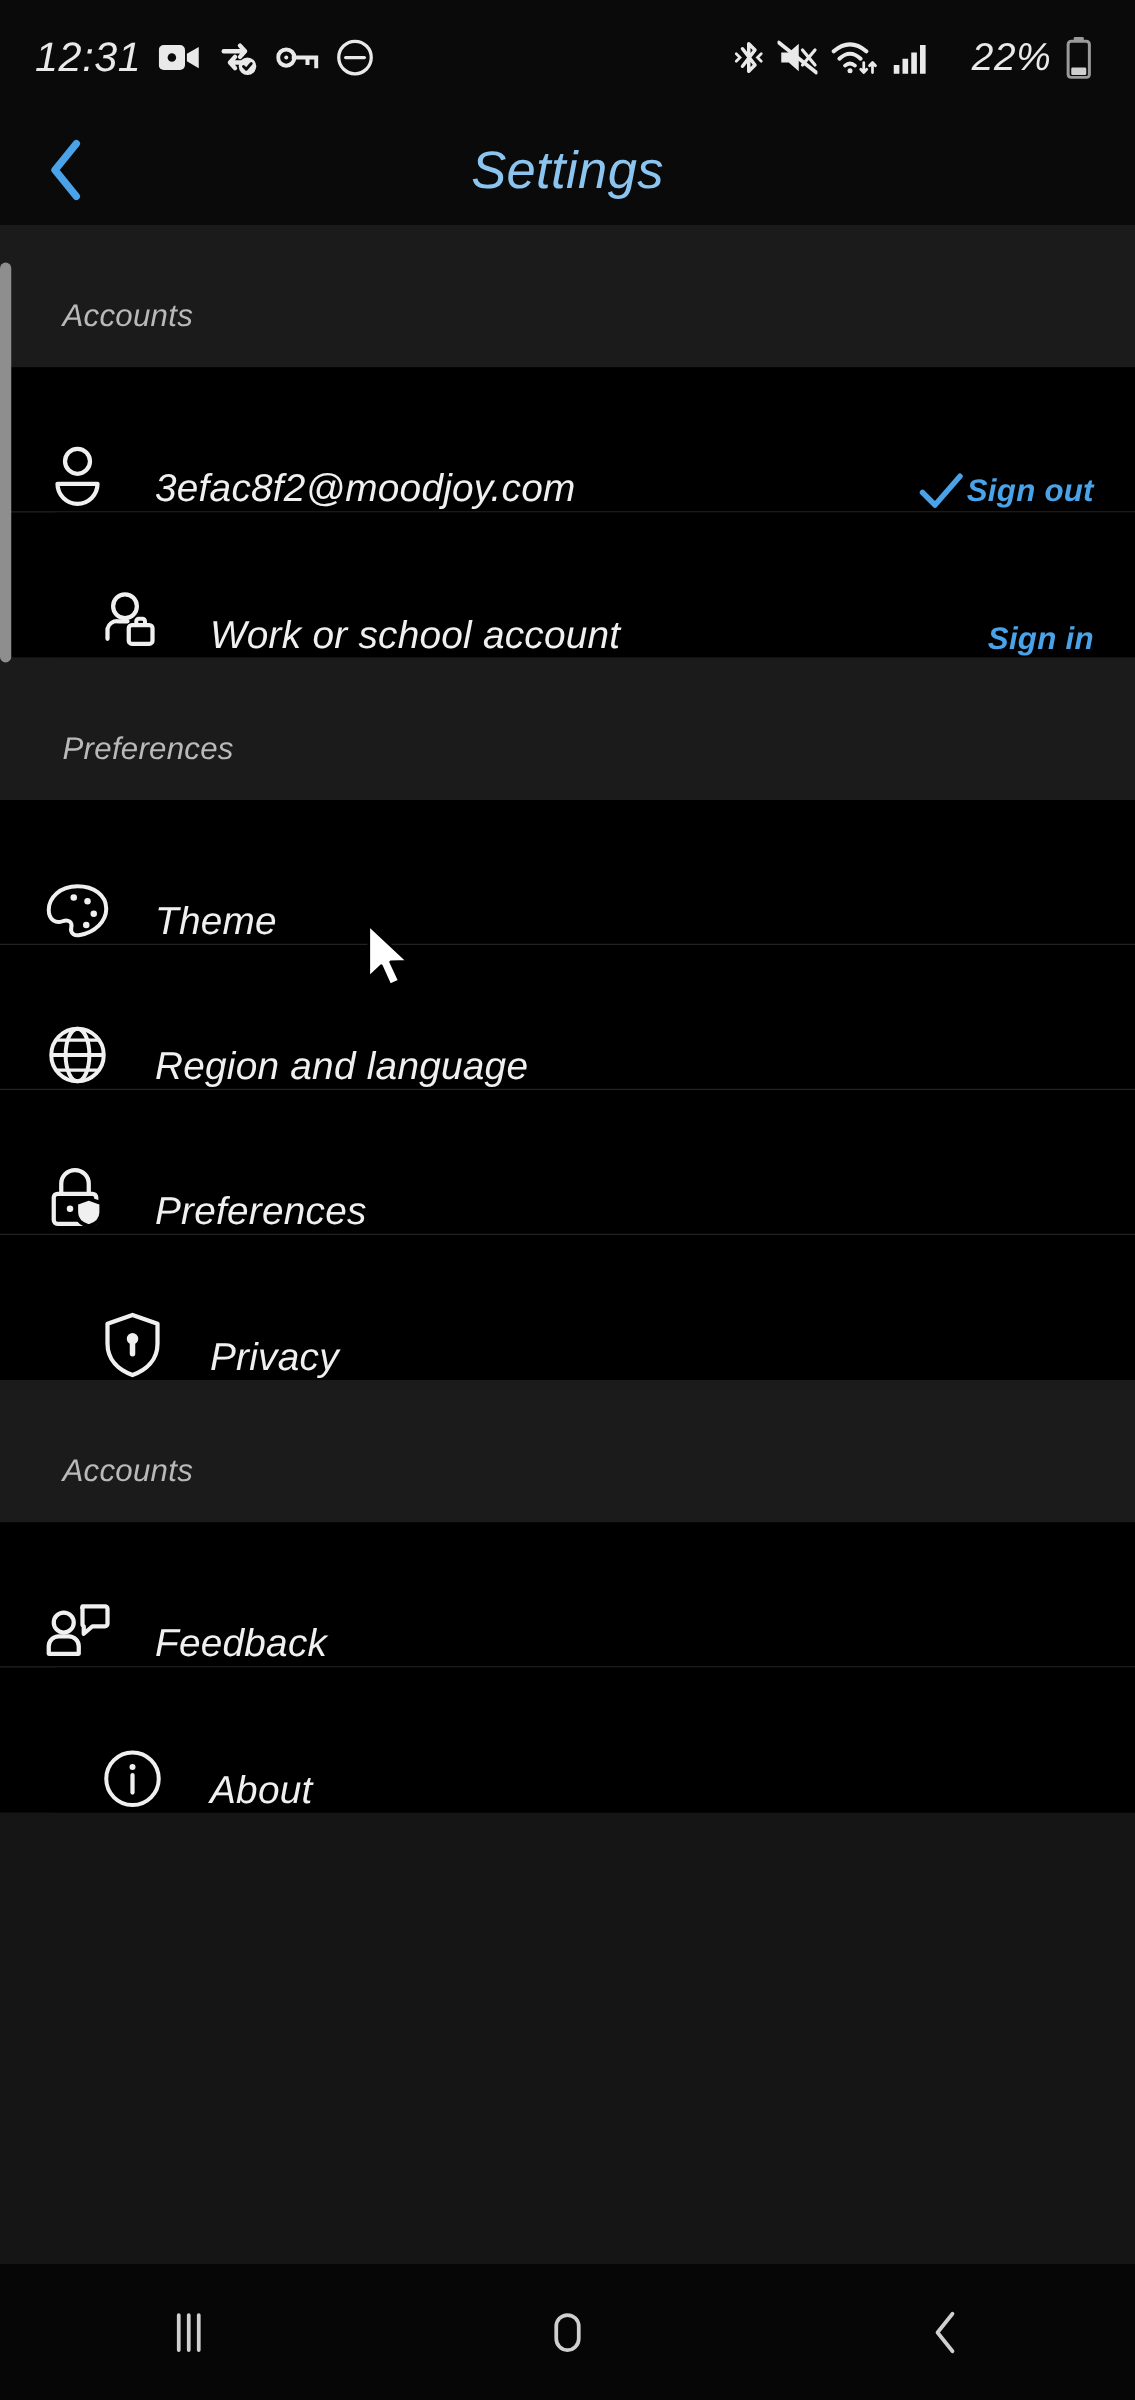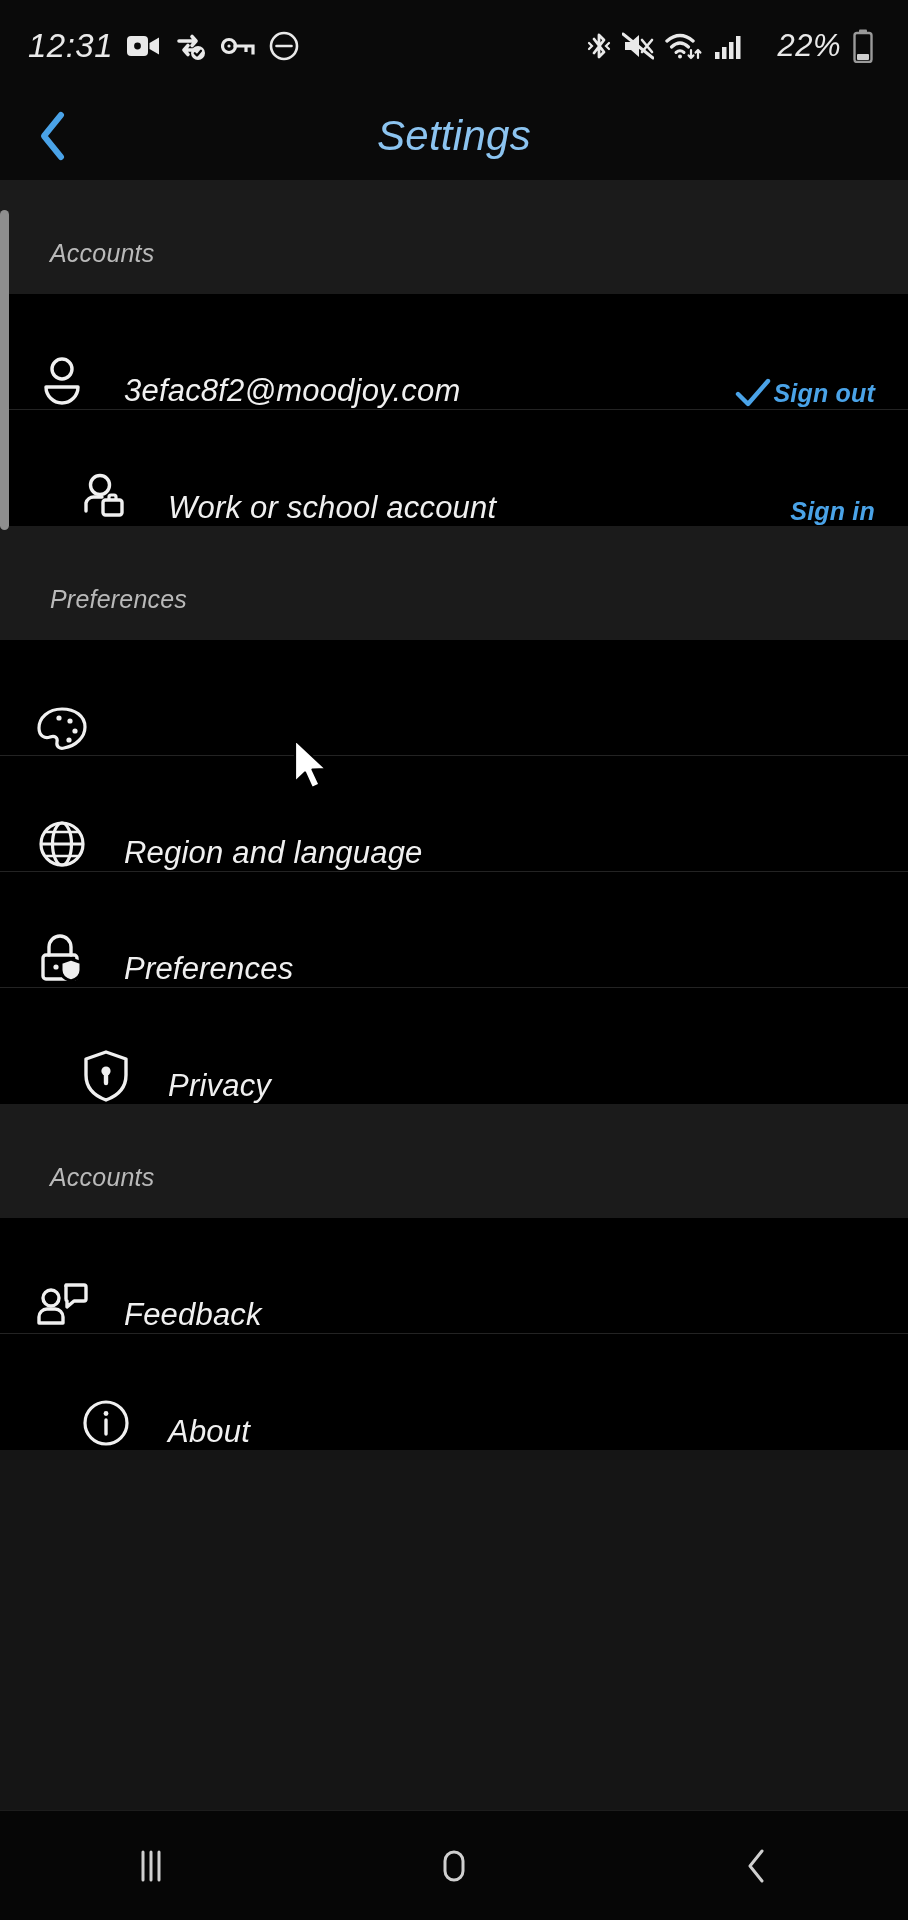--- a/index.html
+++ b/index.html
@@ -277,20 +277,21 @@
       <div class="row">
         <div class="row-icon">
           <svg width="56" height="52" viewBox="0 0 56 52">
             <path d="M28 6 C14 6 5 15 5 25 C5 33 11 36 16 34 C21 32 24 35 23 39 C22 44 26 46 30 45 C42 43 51 34 51 24 C51 13 41 6 28 6 Z" fill="none" stroke="#f0f0f0" stroke-width="3.2" stroke-linejoin="round"></path>
             <circle cx="25" cy="15" r="2.6" fill="#f0f0f0"></circle>
             <circle cx="36" cy="18" r="2.6" fill="#f0f0f0"></circle>
             <circle cx="41" cy="28" r="2.6" fill="#f0f0f0"></circle>
             <circle cx="35" cy="37" r="2.6" fill="#f0f0f0"></circle>
           </svg>
         </div>
+        <div class="row-label">Theme</div>
       </div>
 
       <div class="row">
         <div class="row-icon">
           <svg width="54" height="54" viewBox="0 0 54 54">
             <circle cx="27" cy="27" r="21" fill="none" stroke="#f0f0f0" stroke-width="3.2"></circle>
             <ellipse cx="27" cy="27" rx="9.5" ry="21" fill="none" stroke="#f0f0f0" stroke-width="3.2"></ellipse>
             <path d="M6 27 H48" stroke="#f0f0f0" stroke-width="3.2"></path>
             <path d="M10 15 H44" stroke="#f0f0f0" stroke-width="2.6"></path>
             <path d="M10 39 H44" stroke="#f0f0f0" stroke-width="2.6"></path>

